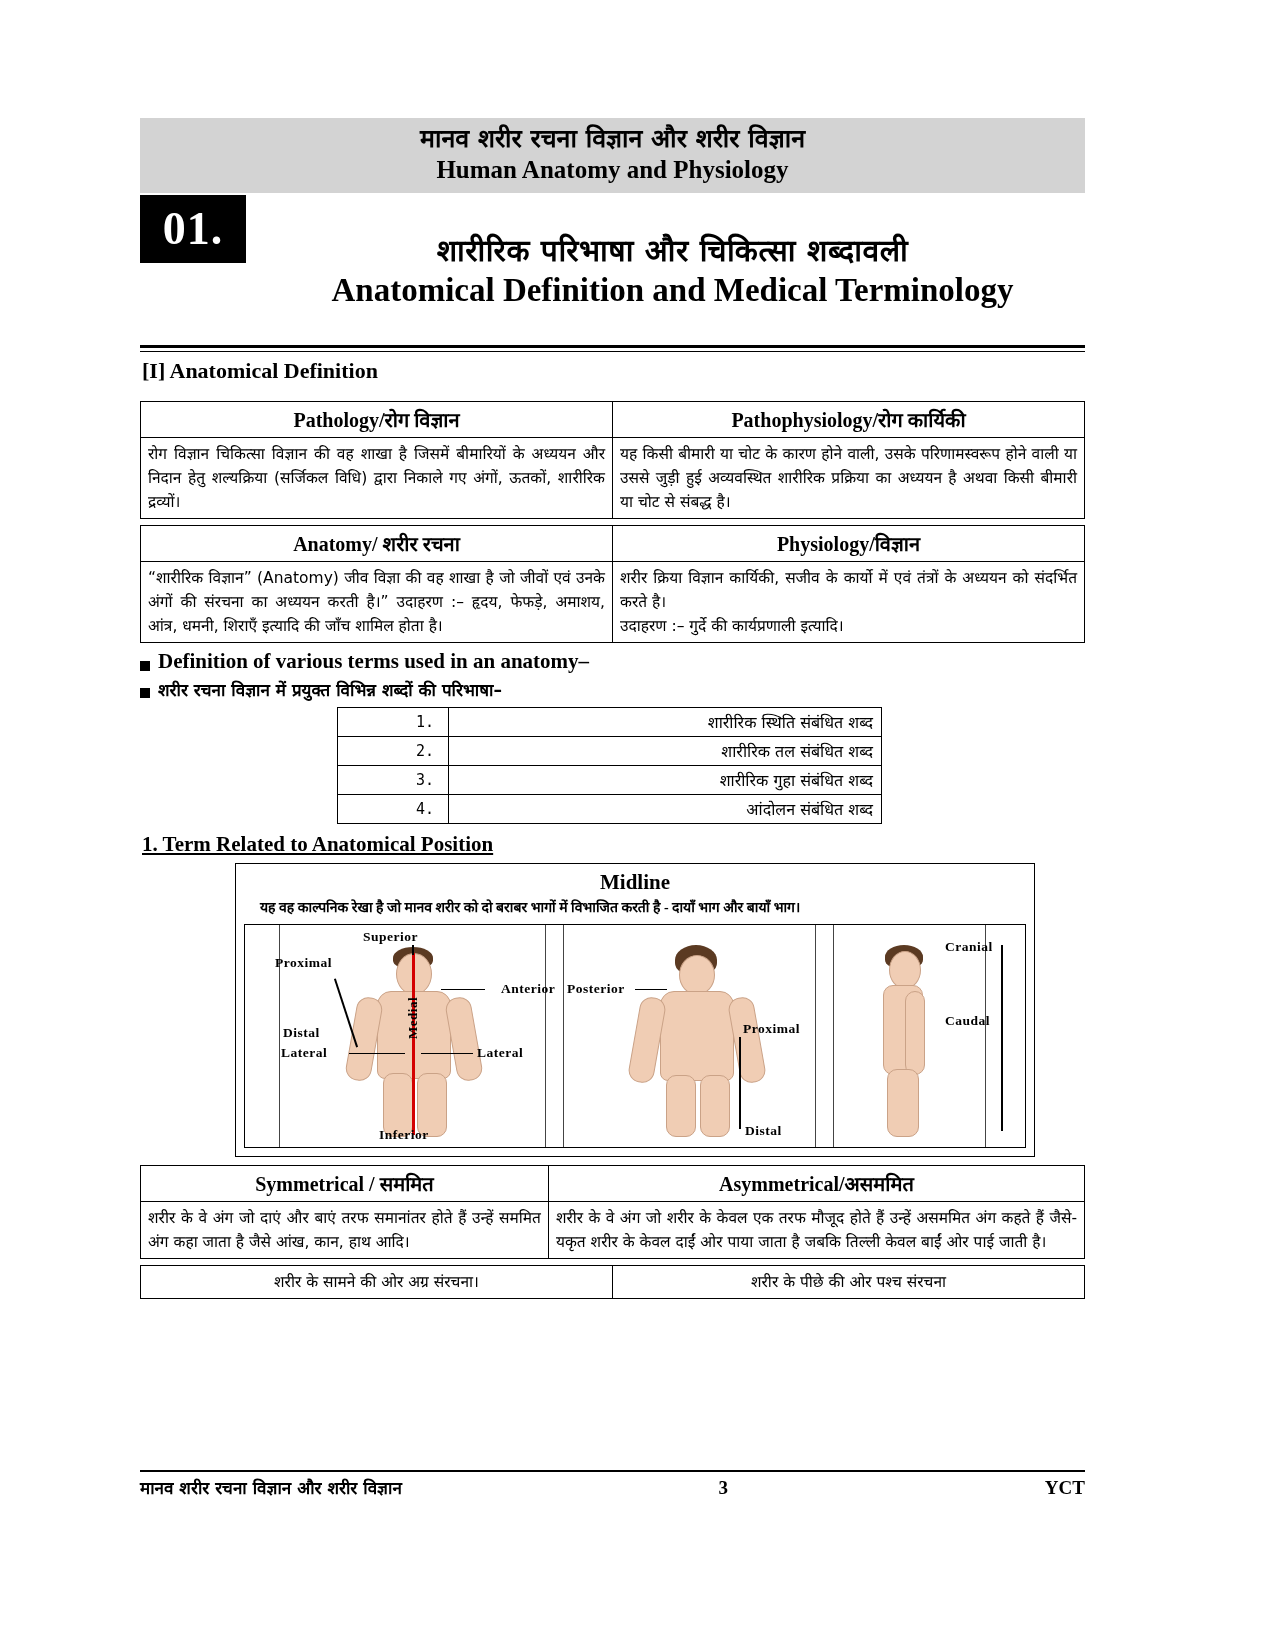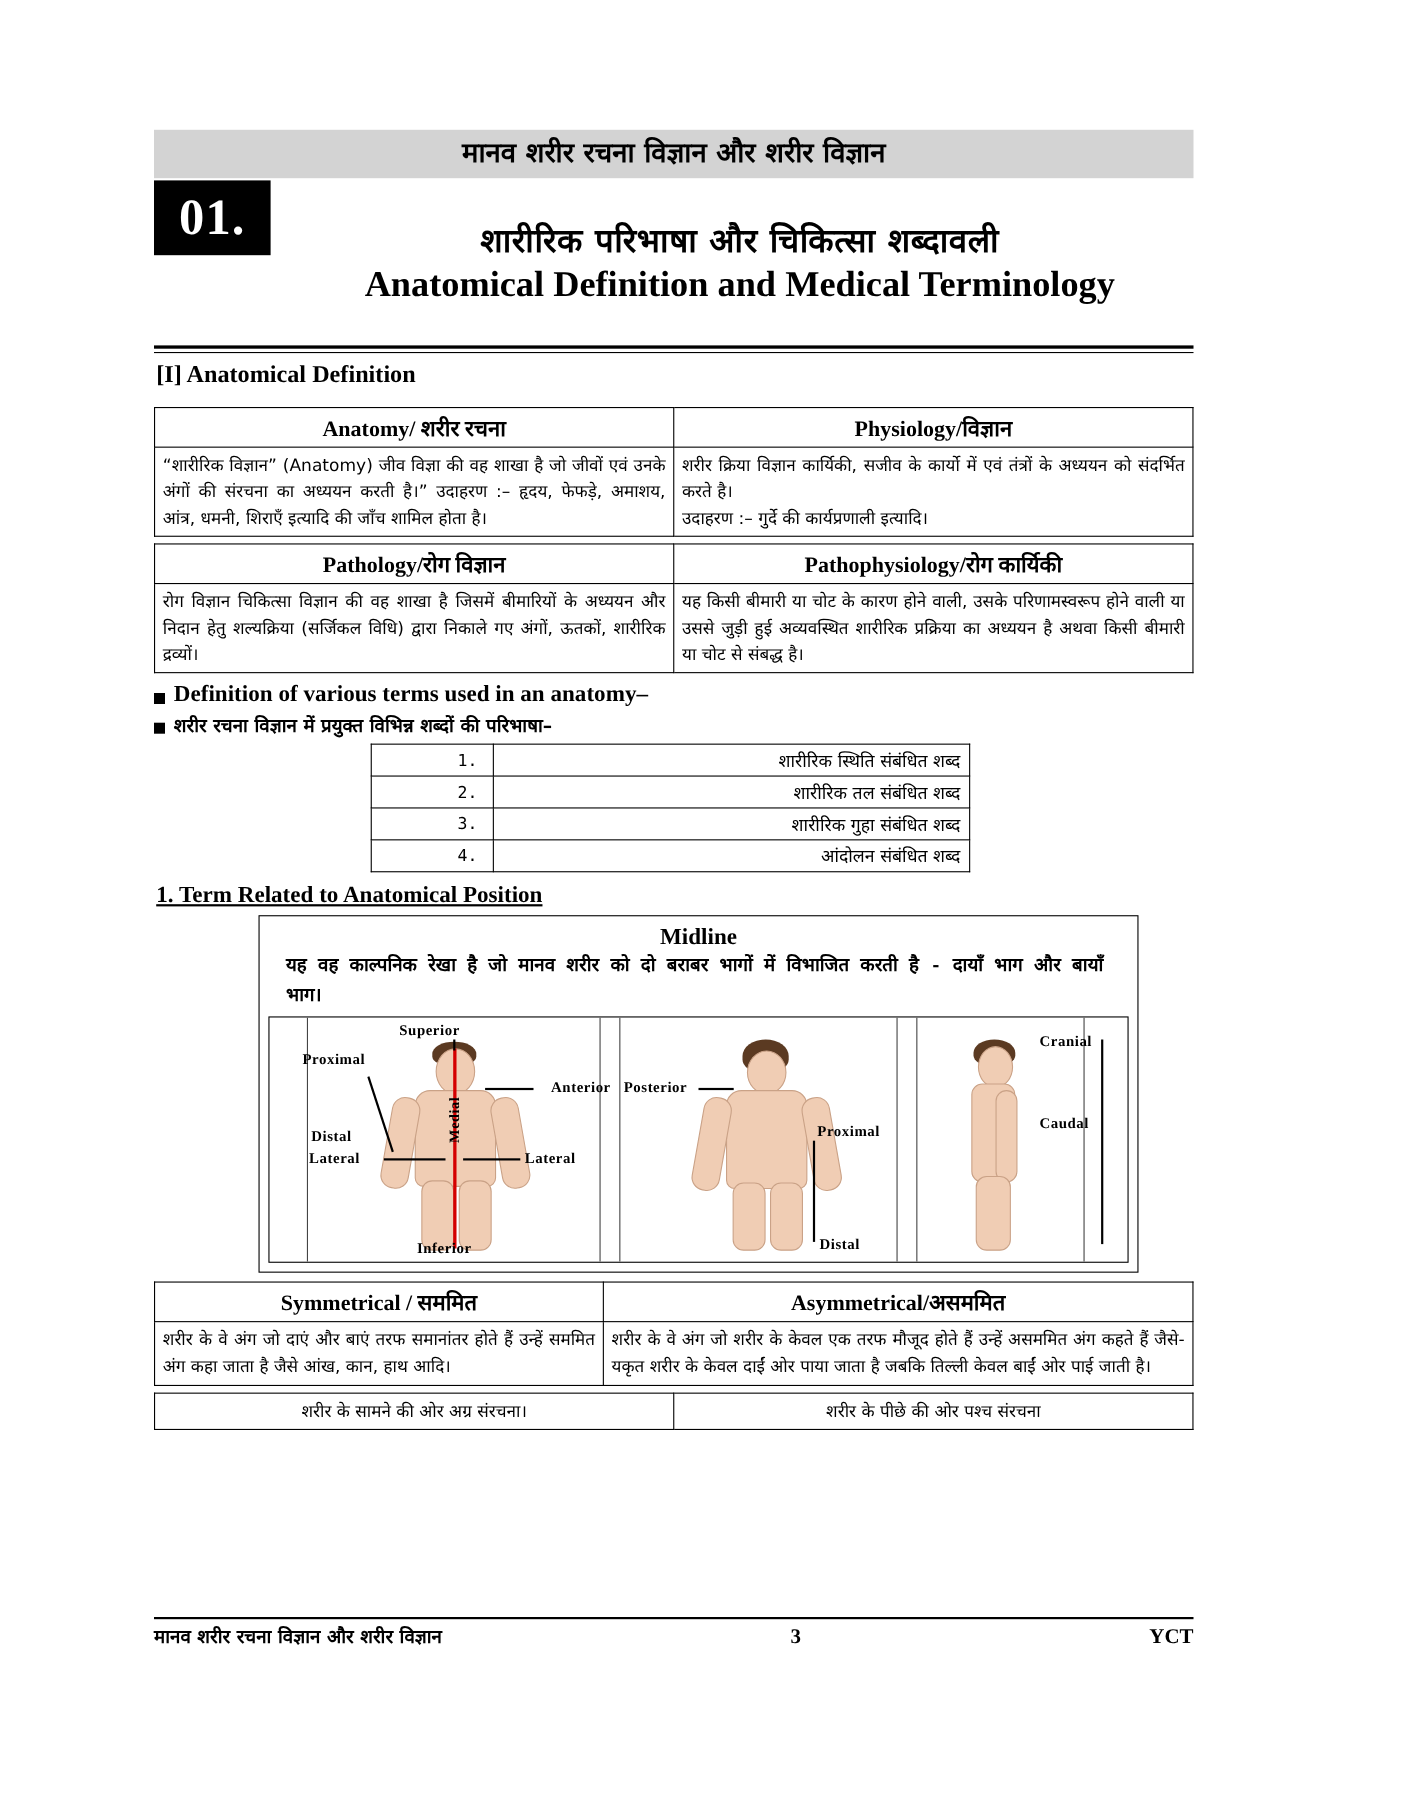--- a/index.html
+++ b/index.html
@@ -199,23 +199,23 @@
     padding: 6px 8px 8px 8px;
   }
   .fig-title {
     text-align: center;
     font-family: "Liberation Serif", serif;
     font-weight: bold;
     font-size: 21px;
     margin-bottom: 2px;
   }
   .fig-desc {
-    font-family: Liberation Mono, monospace;
-    font-weight: bold;
-    font-size: 17px;
+    font-family: Liberation Serif, serif;
+    font-weight: bold;
+    font-size: 14px;
     line-height: 1.6;
     padding: 0 6px 4px 16px;
   }
   .fig-img {
     border: 1px solid #000;
     height: 222px;
     position: relative;
     background: #fff;
     overflow: hidden;
   }
@@ -296,64 +296,65 @@
   }
 </style>
 </head>
 <body>
 
 <div class="page">
   <div class="content">
 
     <div class="banner">
       <div class="hi">मानव शरीर रचना विज्ञान और शरीर विज्ञान</div>
+      <div class="en">Human Anatomy and Physiology</div>
     </div>
 
     <div class="chapter-row">
       <div class="chapno">01.</div>
       <div class="chaptitle">
         <div class="hi">शारीरिक परिभाषा और चिकित्सा शब्दावली</div>
         <div class="en">Anatomical Definition and Medical Terminology</div>
       </div>
     </div>
     <div class="rule-double"></div>
 
     <div class="sec-head">[I] Anatomical Definition</div>
 
     <table class="tbl">
       <tbody>
           <tr>
         <td class="cellhead" style="width:50%">
-          <span class="th-en">Anatomy/ शरीर रचना</span>
+          <span class="th-en">Pathology/रोग विज्ञान</span>
         </td>
         <td class="cellhead" style="width:50%">
-          <span class="th-en">Physiology/विज्ञान</span>
-        </td>
-      </tr>
-      <tr>
-        <td class="body-hi">“शारीरिक विज्ञान” (Anatomy) जीव विज्ञा की वह शाखा है जो जीवों एवं उनके अंगों की संरचना का अध्ययन करती है।” उदाहरण :– हृदय, फेफड़े, अमाशय, आंत्र, धमनी, शिराएँ इत्यादि की जाँच शामिल होता है।</td>
-        <td class="body-hi" style="white-space:pre-line">शरीर क्रिया विज्ञान कार्यिकी, सजीव के कार्यो में एवं तंत्रों के अध्ययन को संदर्भित करते है।
-उदाहरण :– गुर्दे की कार्यप्रणाली इत्यादि।</td>
+          <span class="th-en">Pathophysiology/रोग कार्यिकी</span>
+        </td>
+      </tr>
+      <tr>
+        <td class="body-hi">रोग विज्ञान चिकित्सा विज्ञान की वह शाखा है जिसमें बीमारियों के अध्ययन और निदान हेतु शल्यक्रिया (सर्जिकल विधि) द्वारा निकाले गए अंगों, ऊतकों, शारीरिक द्रव्यों।</td>
+        <td class="body-hi">यह किसी बीमारी या चोट के कारण होने वाली, उसके परिणामस्वरूप होने वाली या उससे जुड़ी हुई अव्यवस्थित शारीरिक प्रक्रिया का अध्ययन है अथवा किसी बीमारी या चोट से संबद्ध है।</td>
       </tr>
     </tbody>
       </table>
 
     <table class="tbl">
       <tbody>
           <tr>
         <td class="cellhead" style="width:50%">
-          <span class="th-en">Pathology/रोग विज्ञान</span>
+          <span class="th-en">Anatomy/ शरीर रचना</span>
         </td>
         <td class="cellhead" style="width:50%">
-          <span class="th-en">Pathophysiology/रोग कार्यिकी</span>
-        </td>
-      </tr>
-      <tr>
-        <td class="body-hi">रोग विज्ञान चिकित्सा विज्ञान की वह शाखा है जिसमें बीमारियों के अध्ययन और निदान हेतु शल्यक्रिया (सर्जिकल विधि) द्वारा निकाले गए अंगों, ऊतकों, शारीरिक द्रव्यों।</td>
-        <td class="body-hi">यह किसी बीमारी या चोट के कारण होने वाली, उसके परिणामस्वरूप होने वाली या उससे जुड़ी हुई अव्यवस्थित शारीरिक प्रक्रिया का अध्ययन है अथवा किसी बीमारी या चोट से संबद्ध है।</td>
+          <span class="th-en">Physiology/विज्ञान</span>
+        </td>
+      </tr>
+      <tr>
+        <td class="body-hi">“शारीरिक विज्ञान” (Anatomy) जीव विज्ञा की वह शाखा है जो जीवों एवं उनके अंगों की संरचना का अध्ययन करती है।” उदाहरण :– हृदय, फेफड़े, अमाशय, आंत्र, धमनी, शिराएँ इत्यादि की जाँच शामिल होता है।</td>
+        <td class="body-hi" style="white-space:pre-line">शरीर क्रिया विज्ञान कार्यिकी, सजीव के कार्यो में एवं तंत्रों के अध्ययन को संदर्भित करते है।
+उदाहरण :– गुर्दे की कार्यप्रणाली इत्यादि।</td>
       </tr>
     </tbody>
       </table>
 
     <div class="bullet-line">
       <span class="sq"></span>
       <span class="bullet-en">Definition of various terms used in an anatomy–</span>
     </div>
     <div class="bullet-line">
       <span class="sq" style="margin-top:6px"></span>

